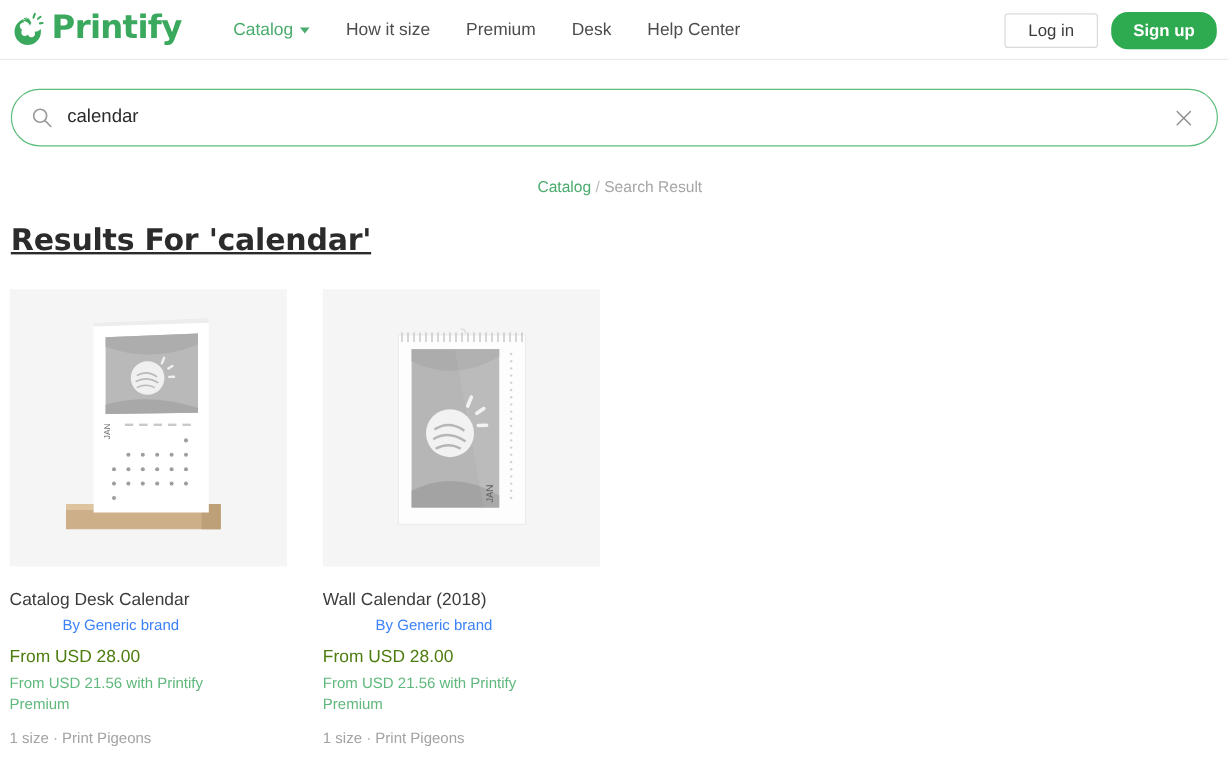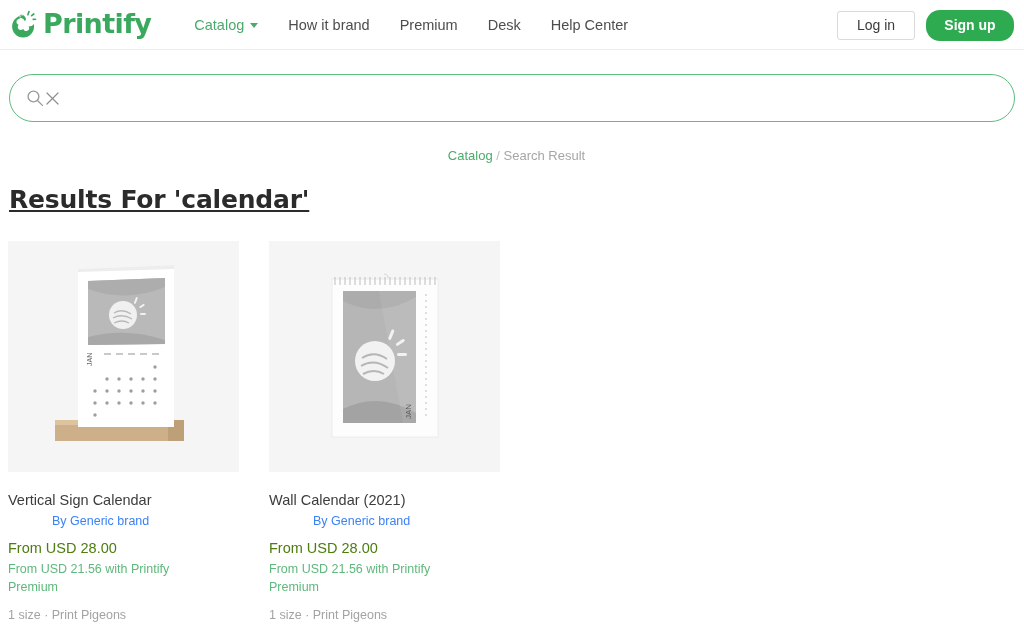--- a/index.html
+++ b/index.html
@@ -190,38 +190,39 @@
       </g>
     </svg>
     <span class="logo-text">Printify</span>
   </div>
 
   <div class="nav">
     <div class="nav-item is-active">
       <span>Catalog</span>
       <span class="caret"></span>
     </div>
-    <div class="nav-item">How it brand</div>
+    <div class="nav-item">How it size</div>
     <div class="nav-item">Premium</div>
     <div class="nav-item">Desk</div>
     <div class="nav-item">Help Center</div>
   </div>
 
   <div class="header-actions">
     <button class="btn-login">Log in</button>
     <button class="btn-signup">Sign up</button>
   </div>
 </div>
 
 <div class="search-wrap">
   <div class="search-bar">
     <svg class="search-icon" viewBox="0 0 20 20">
       <circle cx="8.3" cy="8.3" r="6.0" fill="none" stroke="#9a9a9a" stroke-width="1.5"></circle>
       <line x1="12.8" y1="12.8" x2="18.2" y2="18.2" stroke="#9a9a9a" stroke-width="1.5" stroke-linecap="round"></line>
     </svg>
+    <input class="search-input" type="text" autofocus="" value="calendar" style="">
     <svg class="clear-icon" viewBox="0 0 20 20">
       <line x1="3.5" y1="3.5" x2="16.5" y2="16.5" stroke="#8d8d8d" stroke-width="1.4" stroke-linecap="round"></line>
       <line x1="16.5" y1="3.5" x2="3.5" y2="16.5" stroke="#8d8d8d" stroke-width="1.4" stroke-linecap="round"></line>
     </svg>
   </div>
 </div>
 
 <div class="breadcrumb">
   <span class="crumb-link">Catalog</span>
   <span class="crumb-sep">/</span>
@@ -286,21 +287,21 @@
           <circle cx="87" cy="162" r="1.7"></circle>
             <circle cx="99" cy="162" r="1.7"></circle>
             <circle cx="111" cy="162" r="1.7"></circle>
             <circle cx="123" cy="162" r="1.7"></circle>
             <circle cx="135" cy="162" r="1.7"></circle>
             <circle cx="147" cy="162" r="1.7"></circle>
           <circle cx="87" cy="174" r="1.7"></circle>
         </g>
       </svg>
     </div>
-    <div class="card-title">Vertical Sign Calendar</div>
+    <div class="card-title">Catalog Desk Calendar</div>
     <div class="card-brand">By Generic brand</div>
     <div class="card-price">From USD 28.00</div>
     <div class="card-premium">From USD 21.56 with Printify Premium</div>
     <div class="card-meta">1 size · Print Pigeons</div>
   </div>
 
   <div class="card">
     <div class="card-img">
       <svg viewBox="0 0 231 231" width="231" height="231">
         <rect width="231" height="231" fill="#f5f5f5"></rect>
@@ -370,20 +371,20 @@
             <circle cx="157" cy="150" r="1"></circle>
             <circle cx="157" cy="156" r="1"></circle>
           <circle cx="157" cy="162" r="1"></circle>
             <circle cx="157" cy="168" r="1"></circle>
             <circle cx="157" cy="174" r="1"></circle>
         </g>
 
         <text x="142" y="178" fill="#5b5b5b" font-size="8" font-family="Liberation Sans, sans-serif" transform="rotate(-90 142 178)">JAN</text>
       </svg>
     </div>
-    <div class="card-title">Wall Calendar (2021)</div>
+    <div class="card-title">Wall Calendar (2018)</div>
     <div class="card-brand">By Generic brand</div>
     <div class="card-price">From USD 28.00</div>
     <div class="card-premium">From USD 21.56 with Printify Premium</div>
     <div class="card-meta">1 size · Print Pigeons</div>
   </div>
 
 </div>
 
 </body></html>

